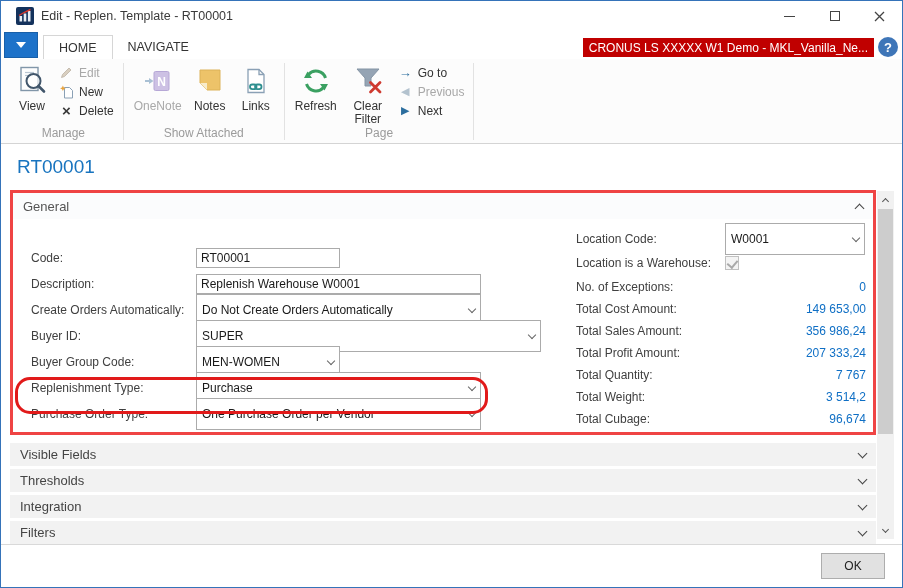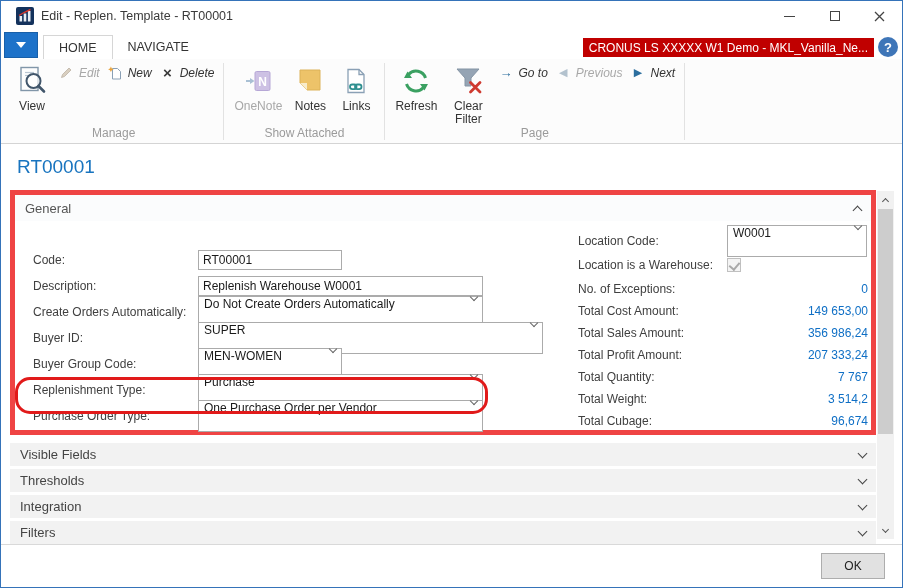--- a/index.html
+++ b/index.html
@@ -30,47 +30,47 @@
   .ribbon { height:85px; background:#fcfcfc; border-bottom:1px solid #d4d4d4; display:flex; padding:1px 4px 0 8px; }
   .rgroup { display:flex; flex-direction:column; }
   .rgroup-content { flex:1; display:flex; align-items:flex-start; }
   .rgroup-label { text-align:center; color:#9b9b9b; font-size:12px; height:17px; line-height:15px; }
   .rsep { width:1px; background:#e2e2e2; margin:3px 5px 3px 5px; }
   .btn-large { min-width:46px; height:66px; display:flex; flex-direction:column; align-items:center; padding:2px 5px 0 5px; }
   .btn-large .ic { height:38px; display:flex; align-items:center; justify-content:center; }
   .btn-large .lbl { font-size:12px; line-height:13px; text-align:center; color:#333; }
   .btn-large .lbl.wrap { width:42px; white-space:normal; }
   .btn-large.disabled .lbl { color:#a8a8a8; }
-  .vstack { display:flex; justify-content:space-between; height:64px; padding:3px 0 2px 0;font-style:italic; }
+  .vstack { display:flex; flex-direction:column; justify-content:flex-start; height:64px; padding:3px 0 2px 0; }
   .btn-small { display:flex; align-items:center; gap:5px; height:19px; padding:0 4px; font-size:12px; color:#333; }
   .btn-small.disabled { color:#a8a8a8; }
   .btn-small .sic { width:15px; display:flex; align-items:center; justify-content:center; flex:none; }
   .g-delete { font-size:15px; font-weight:bold; color:#3a3a3a; line-height:13px; }
   .g-goto { color:#2c6e9e; font-weight:bold; font-size:13px; }
   .g-prev { color:#b3c2ce; font-size:11px; }
   .g-next { color:#2c6e9e; font-size:11px; }
   
   .content { position:relative; height:400px; background:#fff; overflow:hidden; }
   .page-title { padding:12px 0 0 16px; font-size:19px; color:#1874bf; height:46px; }
-  .fasttab { margin:0 26px 8px 9px; border:5px solid #ef4444; background:#fff; }
+  .fasttab { margin:0 26px 8px 9px; border:3px solid #ef4444; background:#fff; }
   .fasttab.general { height:245px; }
   .ft-header { height:26px; display:flex; align-items:center; padding:0 10px; background:#fbfcfd; font-size:13px; color:#555; }
   .ft-header .htxt { flex:1; }
   .chev { width:7px; height:7px; border-right:1.6px solid #444; border-bottom:1.6px solid #444; display:inline-block; }
   .chev.up { transform:rotate(-135deg); margin-top:4px; }
   .chev.down { transform:rotate(45deg); margin-top:-3px; }
   .ft-body { position:relative; height:217px; }
   .col-left { position:absolute; left:18px; top:26px; width:530px; }
   .col-right { position:absolute; left:563px; top:9px; width:290px; }
   .frow { display:flex; align-items:center; height:26px; }
   .frow-r { display:flex; align-items:center; height:22px; }
   .flabel { width:165px; flex:none; font-size:12px; color:#404040; }
   .flabel-r { width:149px; flex:none; font-size:12px; color:#404040; }
   .finput { height:20px; border:1px solid #ababab; font-size:12px; color:#1a1a1a; padding:0 4px; font-family:inherit; background:#fff; }
-  .fselect { height:32px; border:1px solid #ababab; display:flex; padding:0 5px; font-size:12px; color:#1a1a1a; background:#fff; }
+  .fselect { height:32px; border:1px solid #ababab; display:flex; align-items:center; padding:0 5px; font-size:12px; color:#1a1a1a; background:#fff; }
   .fselect .sval { flex:1; white-space:nowrap; overflow:hidden; }
   .fselect .chev { border-color:#666; width:6px; height:6px; }
   .c-sm { width:144px; } .c-md { width:285px; } .c-lg { width:345px; } .c-loc { width:140px; }
   .fvalue { flex:1; text-align:right; font-size:12px; color:#0f6fc5; }
   .checkbox { width:14px; height:14px; border:1px solid #c0c0c0; background:#f4f4f4; position:relative; }
   .checkbox::after { content:""; position:absolute; left:3px; top:1px; width:5px; height:8px; border-right:2px solid #a9a9a9; border-bottom:2px solid #a9a9a9; transform:rotate(40deg); }
   .section-row { margin:3px 26px 0 9px; height:23px; background:#f2f2f2; display:flex; align-items:center; padding:0 10px; font-size:13px; color:#444; }
   .section-row.first { margin-top:8px; }
   .section-row .htxt { flex:1; }
   .annotation { position:absolute; left:14px; top:233px; width:473px; height:37px; border:3px solid #e11a1a; border-radius:15px; pointer-events:none; }

